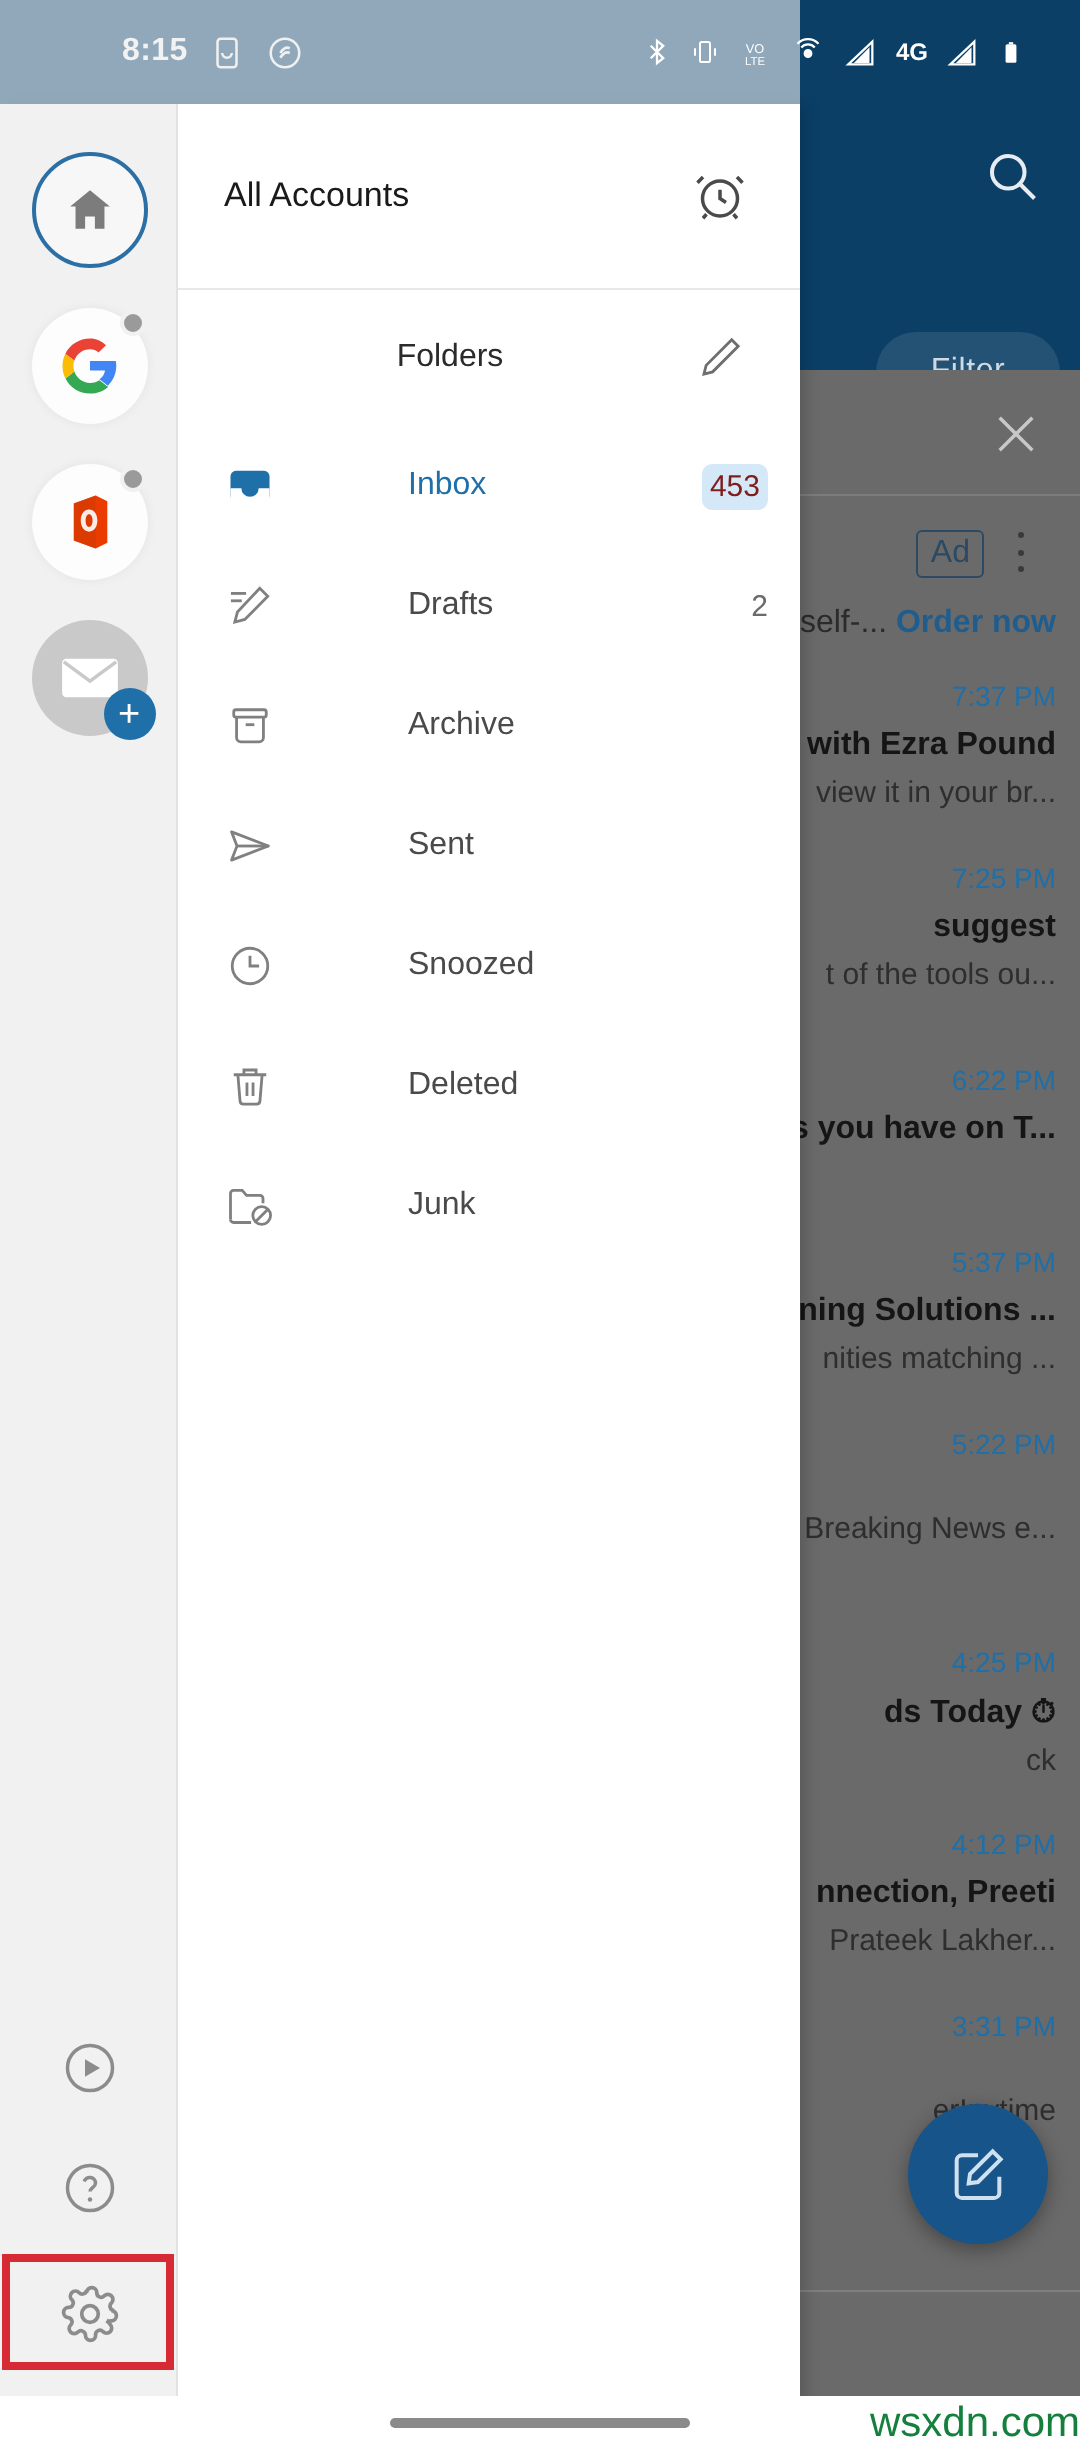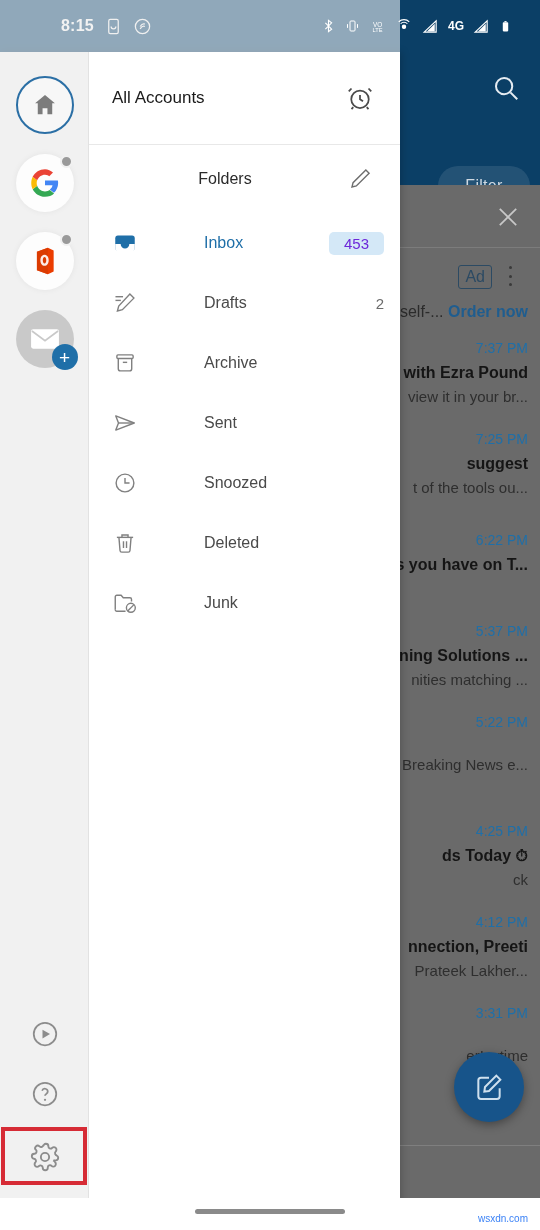--- a/index.html
+++ b/index.html
@@ -153,33 +153,33 @@
 
   .folder-list { position: absolute; left: 0; right: 0; top: 161px; bottom: 0; }
   .folder-row {
     height: 60px; display: flex; align-items: center; padding: 0 16px 0 23px; gap: 45px;
   }
   .folder-ic { width: 34px; display: flex; align-items: center; justify-content: flex-start; }
   .folder-name { flex: 1; font-size: 16px; color: #4a4a4a; padding-left: 13px; }
   .folder-row.active .folder-name { color: #1f6fa8; }
   .folder-count { font-size: 15px; color: #6b6b6b; }
   .folder-count.badge {
-    background: #d4e8f7; color: #6d28d9; border-radius: 5px;
-    padding: 3px 15px; font-size: 15px;
+    background: #d4e8f7; color: #7f1d1d; border-radius: 5px;
+    padding: 3px 4px; font-size: 15px;
   }
 
   
   .gesture-bar {
     position: absolute; left: 50%; transform: translateX(-50%);
     bottom: 16px; width: 150px; height: 5px; border-radius: 3px;
     background: #8a8a8a; z-index: 60;
   }
   .watermark {
-    position: absolute; right: 12px; bottom: 6px; z-index: 60;
-    font-size: 10px; color: #3b82f6;
+    position: absolute; right: 0; bottom: 6px; z-index: 60;
+    font-size: 21px; color: #15803d;
   }
   .wm-strip { position: absolute; left: 0; right: 0; bottom: 0; height: 32px; background: #fff; z-index: 55; }
 </style>
 </head>
 <body>
 
 <div id="screen">
 
   <div id="mail-app">
 

